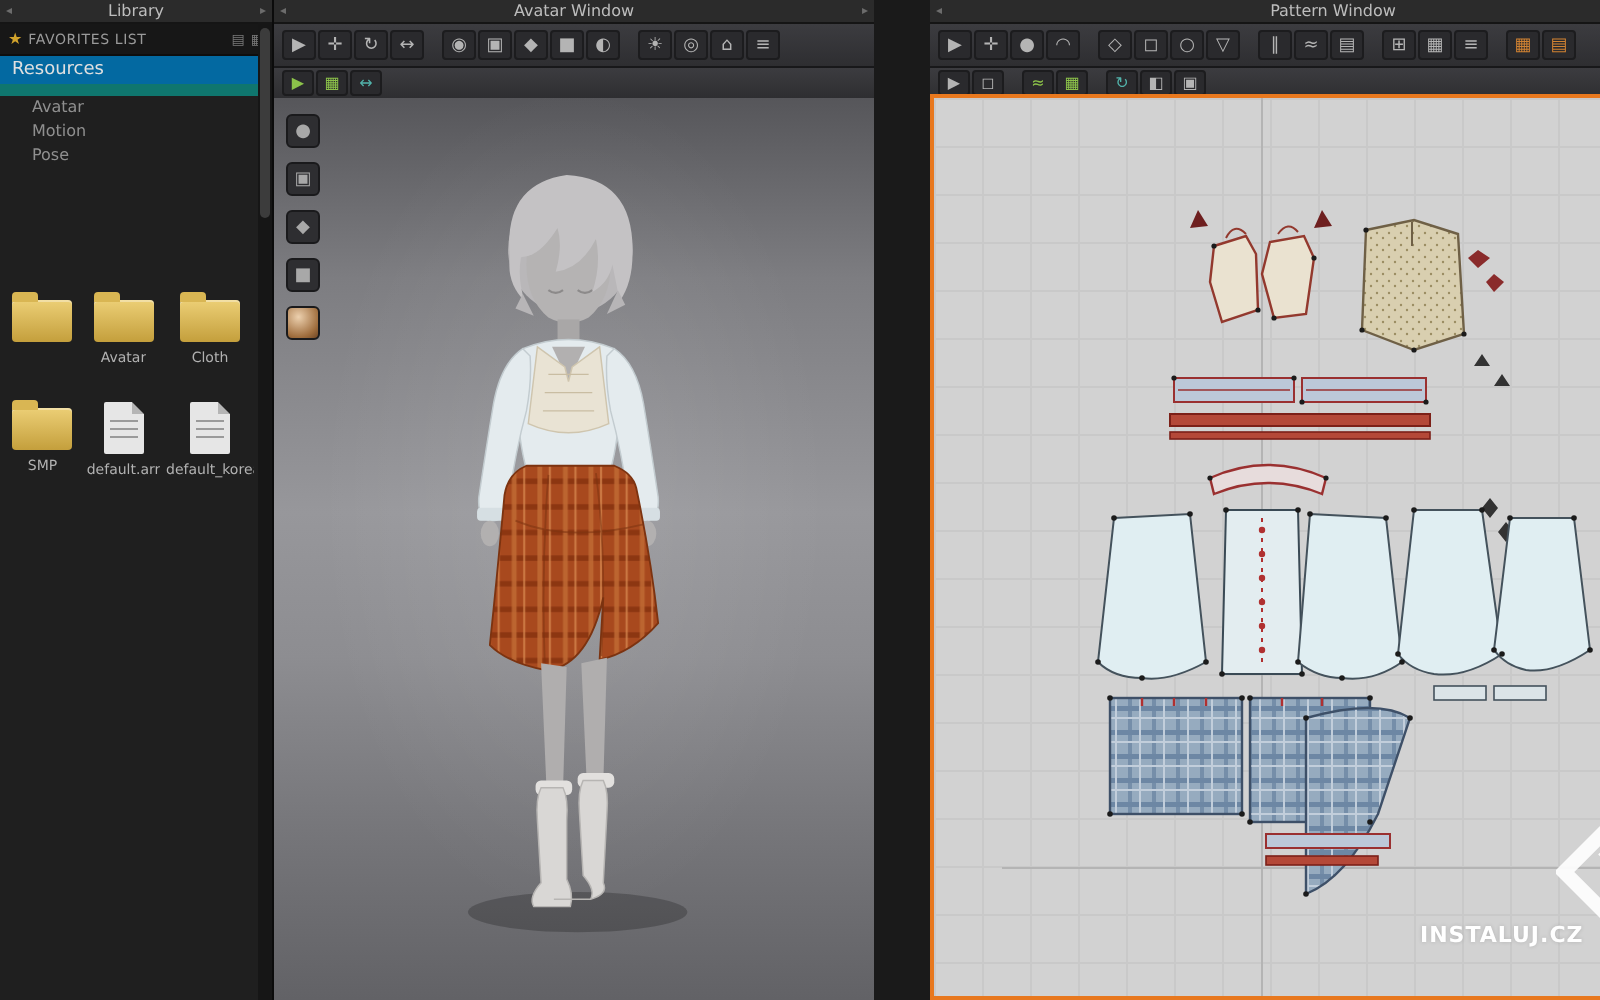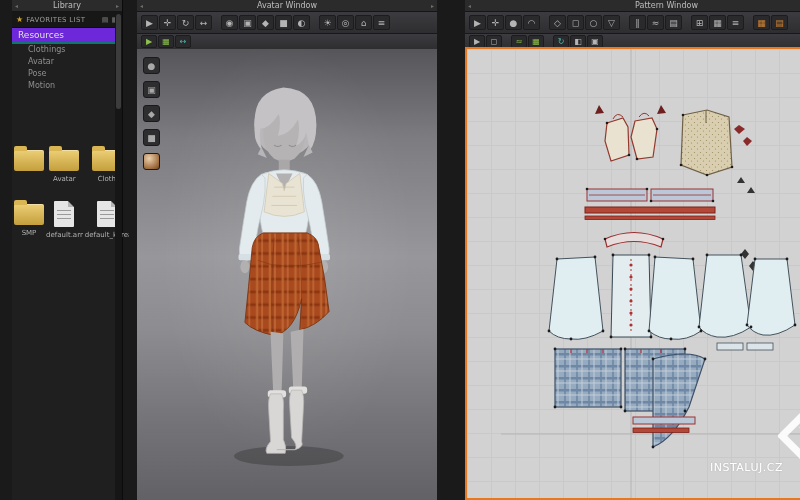--- a/index.html
+++ b/index.html
@@ -1,38 +1,38 @@
 <!DOCTYPE html>
 <html><head>
 <meta charset="utf-8">
 <style>
   html,body{margin:0;padding:0}
   body{width:800px;height:500px;background:#1a1a1a;font-family:"DejaVu Sans",sans-serif;overflow:hidden;position:relative;-webkit-font-smoothing:antialiased}
   .panel{position:absolute;top:0;height:500px;box-sizing:border-box}
-  .library{left:12px;width:111px;background:#1f1f1f;border-right:1px solid #0b0b0b}
+  .library{left:0;width:137px;background:#1f1f1f;border-right:1px solid #0b0b0b}
   .avatar-win{left:137px;width:300px;background:#2a2a2c}
   .pattern-win{left:465px;width:403px;background:#2a2a2c}
 
   .titlebar{height:11px;background:#2b2b2b;border-bottom:1px solid #151515;color:#bdbdbd;font-size:8px;line-height:11px;text-align:center;position:relative;user-select:none}
   .tb-arrow{position:absolute;top:0;font-size:6px;color:#6c6c6c;line-height:11px}
   .tb-arrow.l{left:3px}.tb-arrow.r{right:3px}
 
   .toolbar{display:flex;align-items:center;padding:0 4px;background:linear-gradient(#3c3c40,#2e2e31);border-bottom:1px solid #18181a;box-sizing:border-box}
   .trow1{height:22px}.trow2{height:16px}
   .tgroup{display:flex;gap:1px;margin-right:9px}
   .tbtn{width:17px;height:15px;background:#2a2a2d;border:1px solid #1c1c1e;border-radius:2px;color:#b4b4b4;font-size:9px;line-height:14px;text-align:center;cursor:pointer;box-sizing:border-box}
   .trow2 .tbtn{width:16px;height:13px;font-size:8px;line-height:12px}
   .tbtn.green{color:#8cc24a}.tbtn.teal{color:#52b2aa}.tbtn.orange{color:#d08232}
 
   
   .fav-bar{height:16px;background:#171717;border-bottom:1px solid #0e0e0e;display:flex;align-items:center;gap:3px;padding:0 4px;box-sizing:border-box}
   .star{color:#d2a32c;font-size:8px}
   .fav-label{color:#9a9a9a;font-size:7px;letter-spacing:.3px}
   .fav-right{margin-left:auto;display:flex;gap:3px;color:#7a7a7a;font-size:7px}
-  .res-header{height:14px;background:#6d28d9;border-bottom:2px solid #0f766e;color:#e0e0e0;font-size:9px;line-height:14px;padding-left:6px}
+  .res-header{height:14px;background:#0369a1;border-bottom:6px solid #0f766e;color:#e0e0e0;font-size:9px;line-height:14px;padding-left:6px}
   .res-item{height:12px;color:#8f8f8f;font-size:8px;line-height:12px;padding-left:16px;cursor:pointer}
   .folder-grid{position:absolute;top:145px;left:2px;right:9px;display:grid;grid-template-columns:repeat(3,1fr);row-gap:16px;column-gap:2px;justify-items:center}
   .fcell{display:flex;flex-direction:column;align-items:center;gap:4px;cursor:pointer;width:100%}
   .folder{width:30px;height:21px;background:linear-gradient(180deg,#eccf76,#c49f3c);border-radius:2px;position:relative;margin-top:5px;box-shadow:inset 0 1px 0 rgba(255,255,255,.35)}
   .folder::before{content:"";position:absolute;top:-4px;left:0;width:13px;height:5px;background:#d9b653;border-radius:2px 2px 0 0}
   .file-ic{width:20px;height:26px;background:#e6e6e6;position:relative;border-radius:1px;margin-top:2px}
   .file-ic::before{content:"";position:absolute;top:0;right:0;border-left:6px solid #b5b5b5;border-top:6px solid #1f1f1f}
   .file-ic::after{content:"";position:absolute;left:3px;right:3px;top:9px;height:12px;background:repeating-linear-gradient(#9a9a9a 0 1px,transparent 1px 4px)}
   .flabel{font-size:7px;color:#b2b2b2;max-width:44px;white-space:nowrap;overflow:hidden;text-align:center}
   .lib-scroll{position:absolute;right:0;top:11px;bottom:0;width:7px;background:#161616}
@@ -45,21 +45,21 @@
   .side-tools{position:absolute;left:6px;top:8px;display:flex;flex-direction:column;gap:7px;z-index:3}
   .stool{width:17px;height:17px;border-radius:3px;background:#2e2e31;border:1px solid #1a1a1c;color:#a8a8a8;font-size:9px;line-height:16px;text-align:center;cursor:pointer;box-sizing:border-box}
   .stool.sphere{background:radial-gradient(circle at 35% 30%,#ecd0ae,#a06e3e 70%,#6e4524)}
   .char-svg{position:absolute;inset:0;width:100%;height:100%}
 
   
   .viewport2d{position:absolute;top:47px;left:0;right:0;bottom:0;border:2px solid #e8781e;box-sizing:border-box;background-color:#d2d2d2;
     background-image:linear-gradient(#c9c9c9 1px,transparent 1px),linear-gradient(90deg,#c9c9c9 1px,transparent 1px);background-size:24px 24px;overflow:hidden;cursor:crosshair}
   .pat-svg{position:absolute;inset:0;width:100%;height:100%}
   .watermark{position:absolute;right:6px;bottom:8px;width:150px;height:95px;pointer-events:none}
-  .wm-text{position:absolute;left:0;bottom:16px;color:#fff;font-size:11px;font-weight:normal;letter-spacing:.5px;text-shadow:0 0 2px rgba(0,0,0,.15)}
+  .wm-text{position:absolute;left:0;bottom:16px;color:#fff;font-size:11px;font-weight:bold;letter-spacing:.5px;text-shadow:0 0 2px rgba(0,0,0,.15)}
   .wm-svg{position:absolute;right:0;top:0;width:82px;height:82px;opacity:.92}
 </style>
 </head>
 <body>
 
 <div>
 
   <div class="panel library">
     <div class="titlebar">
       <span class="tb-arrow l">◂</span>
@@ -68,24 +68,23 @@
     </div>
     <div class="fav-bar">
       <span class="star">★</span>
       <span class="fav-label">FAVORITES LIST</span>
       <span class="fav-right">
         <span>▤</span>
         <span>▦</span>
       </span>
     </div>
     <div class="res-header">Resources</div>
-    <div class="res-item">Clothings</div>
     <div class="res-item">Avatar</div>
+    <div class="res-item">Motion</div>
     <div class="res-item">Pose</div>
-    <div class="res-item">Motion</div>
 
     <div class="folder-grid">
       <div class="fcell">
         <div class="folder"></div>
         <div class="flabel"></div>
       </div>
       <div class="fcell">
         <div class="folder"></div>
         <div class="flabel">Avatar</div>
       </div>

